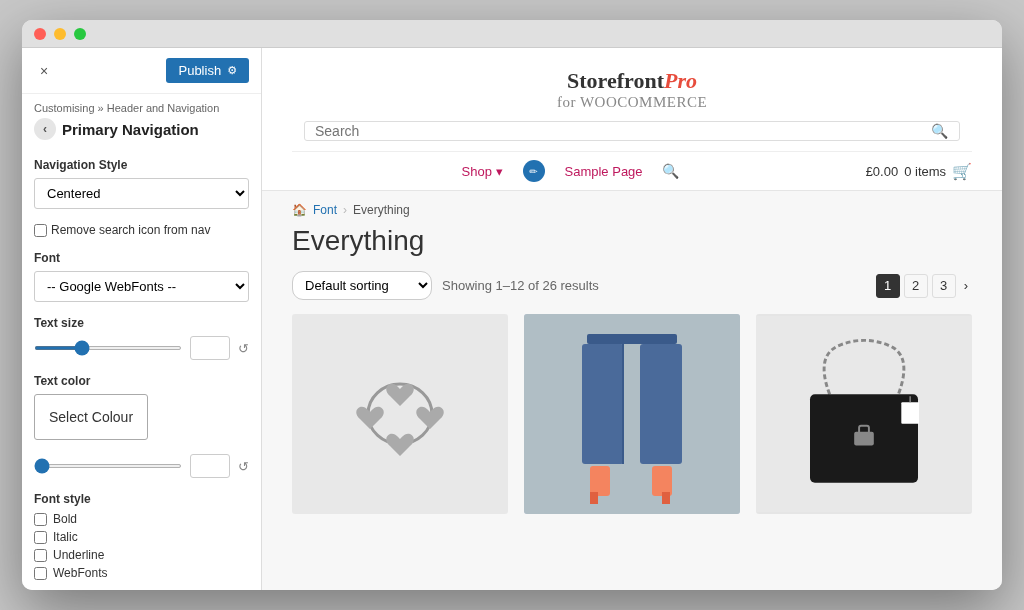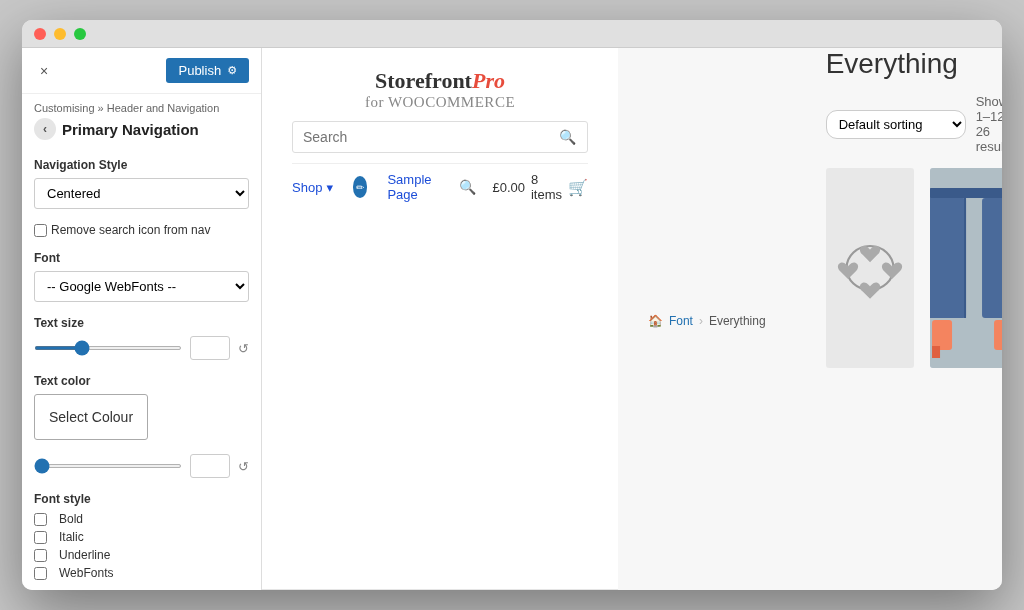--- a/index.html
+++ b/index.html
@@ -177,32 +177,32 @@
     }
 
     .font-style-group {
       display: flex;
       flex-direction: column;
       gap: 4px;
     }
     .font-style-row {
       display: flex;
       align-items: center;
-      gap: 12px;
+      gap: 6px;
       font-size: 12px;
       color: #333;
     }
 
     
     .main-content {
       flex: 1;
       background: #f7f7f7;
       overflow-y: auto;
       display: flex;
-      flex-direction: row;
+      flex-direction: column;
     }
 
     
     .store-header {
       background: #fff;
       border-bottom: 1px solid #e5e5e5;
       padding: 12px 30px 0;
     }
 
     .store-logo-area {
@@ -230,22 +230,22 @@
       font-family: Liberation Serif, serif;
     }
 
     .search-bar {
       display: flex;
       align-items: center;
       border: 1px solid #ddd;
       border-radius: 3px;
       padding: 0 10px;
       background: #fff;
-      margin: 0 0 10px;
-      height: 32px;
+      margin: 0 12px 10px;
+      height: 20px;
     }
     .search-bar input {
       flex: 1;
       border: none;
       outline: none;
       font-size: 14px;
       color: #555;
       background: transparent;
     }
     .search-icon-btn {
@@ -260,21 +260,21 @@
       display: flex;
       justify-content: center;
       align-items: center;
       gap: 16px;
       padding: 8px 0;
       border-top: 1px solid #eee;
       position: relative;
     }
     .nav-item {
       font-size: 13px;
-      color: #1d4ed8;
+      color: #be185d;
       cursor: pointer;
       display: flex;
       align-items: center;
       gap: 4px;
     }
     .edit-pencil {
       width: 22px; height: 22px;
       background: #2271b1;
       border-radius: 50%;
       display: flex; align-items: center; justify-content: center;
@@ -532,21 +532,21 @@
               <span>▾</span>
             </div>
             <div class="edit-pencil">✏</div>
             <div class="nav-item">
               <span>Sample Page</span>
             </div>
             <span style="font-size:14px;cursor:pointer;">🔍</span>
           </div>
           <div class="nav-cart">
             <span>£0.00</span>
-            <span>8 items</span>
+            <span>0 items</span>
             <span style="font-size:16px;">🛒</span>
           </div>
         </div>
       </div>
 
       <div class="page-breadcrumb">
         <span>🏠</span>
         <span class="breadcrumb-home">Font</span>
         <span class="breadcrumb-sep">›</span>
         <span class="breadcrumb-current">Everything</span>

